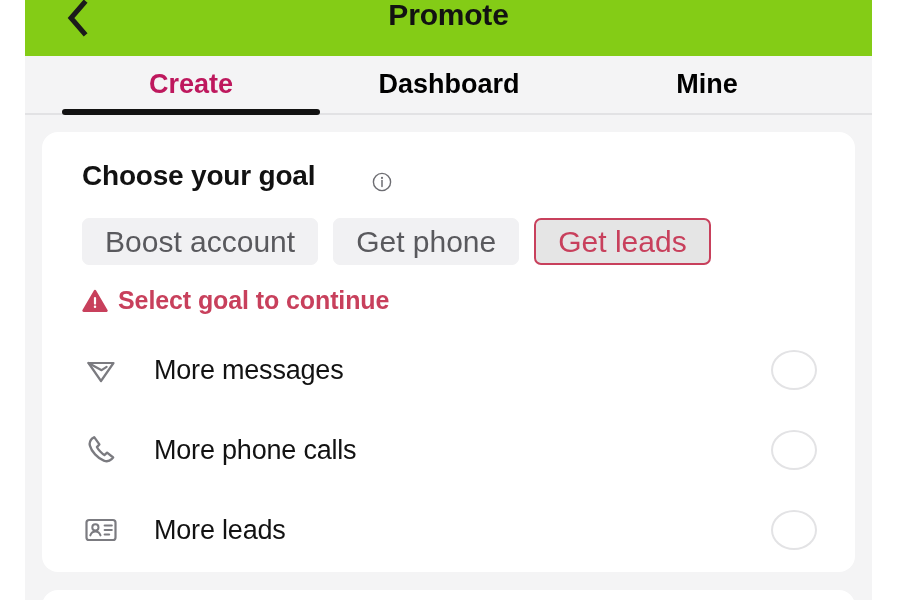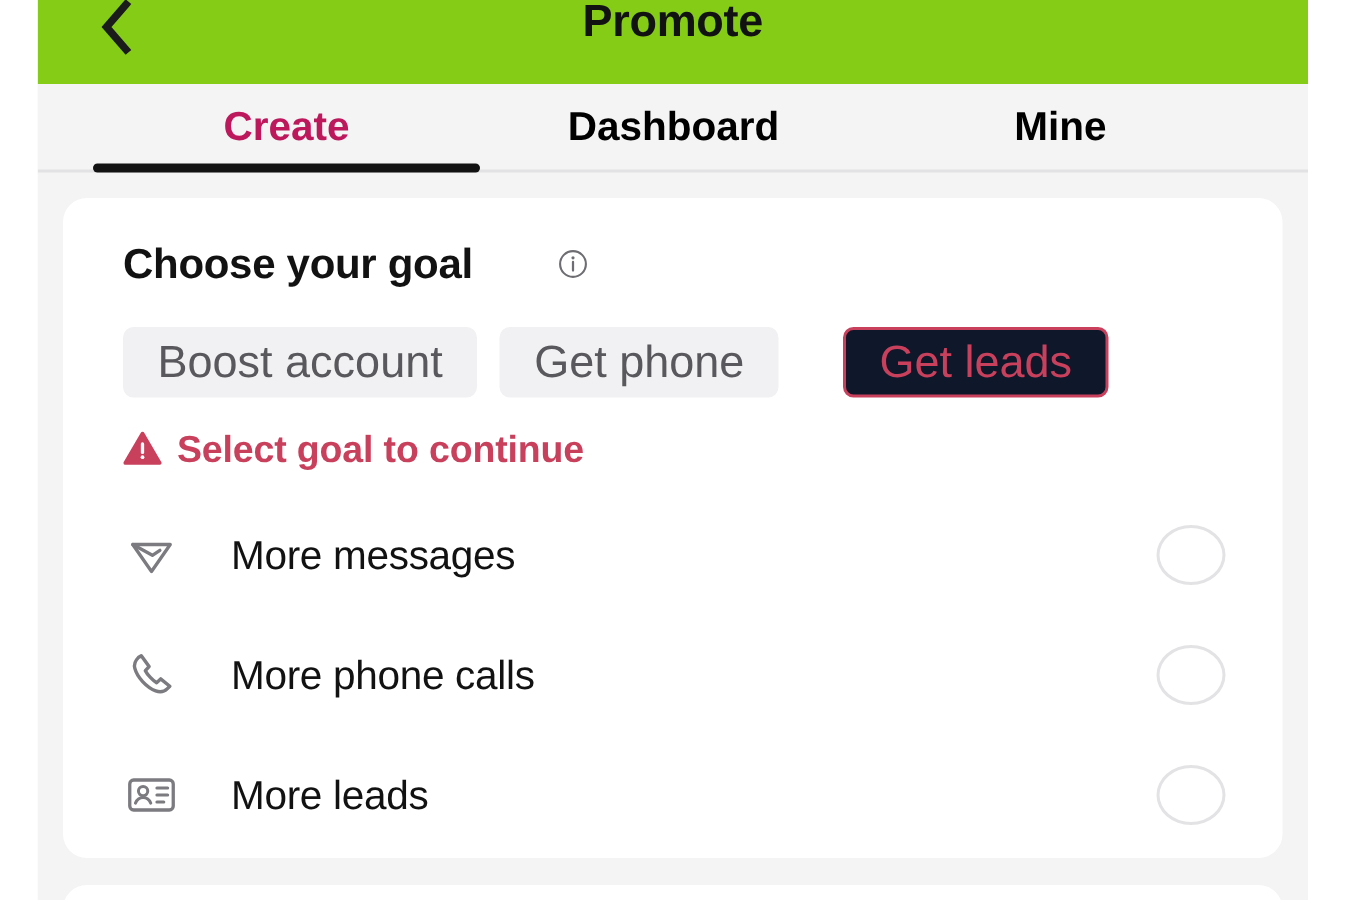--- a/index.html
+++ b/index.html
@@ -130,21 +130,21 @@
   }
   .card-main { top: 132px; height: 440px; }
   .card-next { top: 590px; height: 40px; }
 
   
   .section-head {
     position: absolute;
     left: 40px;
     top: 28px;
     display: flex;
-    align-items: center;
+    align-items: flex-end;
     gap: 46px;
   }
   .section-title {
     font-size: 28px;
     font-weight: bold;
     color: #121212;
     letter-spacing: -0.2px;
     line-height: 32px;
   }
   .info-icon {
@@ -175,35 +175,35 @@
     cursor: pointer;
     box-sizing: border-box;
   }
   .chip.plain {
     background: #f1f1f3;
     color: #59595d;
     border: 1px solid #f1f1f3;
     margin-right: 15px;
   }
   .chip.selected {
-    background: #0f172a;
+    background: #e5e5e5;
     color: #c03css;
     border: 2px solid #c8405c;
     color: #c8405c;
     font-weight: normal;
-    margin-left: 28px;
+    margin-left: 0;
   }
 
   
   .warn-row {
     position: absolute;
     left: 40px;
     top: 154px;
     display: flex;
-    align-items: flex-start;
+    align-items: flex-end;
   }
   .warn-icon {
     width: 26px;
     height: 26px;
     display: block;
     flex: 0 0 auto;
   }
   .warn-text {
     margin-left: 10px;
     font-size: 25px;

